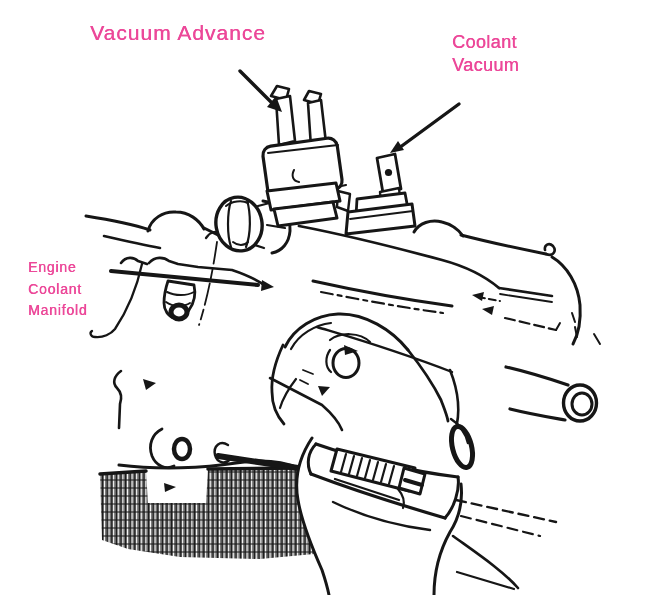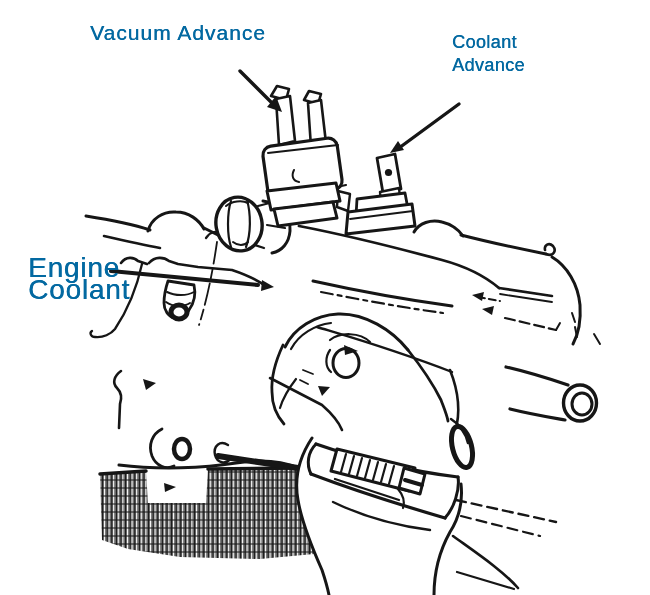--- a/index.html
+++ b/index.html
@@ -6,28 +6,28 @@
   .stage{
     position:relative;
     width:650px;height:595px;
     background:#ffffff;
     overflow:hidden;
     font-family:"Liberation Sans", sans-serif;
   }
   svg.art{position:absolute;left:0;top:0;}
   .callout{
     position:absolute;
-    color:#0369a1;
+    color:#ec4899;
     white-space:nowrap;
     text-shadow:0.4px 0 0 currentColor; 
   }
   .callout .ln{display:block;}
   .co-vacuum{left:90px;top:22px;font-size:21px;line-height:21px;letter-spacing:1px;}
   .co-temp{left:452px;top:31px;font-size:18px;line-height:23px;letter-spacing:0.4px;}
-  .co-manifold{left:28px;top:257px;font-size:28px;line-height:21.5px;letter-spacing:0.8px;}
+  .co-manifold{left:28px;top:257px;font-size:14px;line-height:21.5px;letter-spacing:0.8px;}
 </style>
 </head>
 <body>
 
 <div class="stage">
 
   <svg class="art" width="650" height="595" viewBox="0 0 650 595" stroke="#161616" fill="none" stroke-linecap="round" stroke-linejoin="round">
     <defs>
       <pattern id="hatchV" width="4.6" height="8" patternUnits="userSpaceOnUse">
         <rect width="4.6" height="8" fill="#ffffff"></rect>
@@ -196,21 +196,22 @@
       </g>
     </g>
   </svg>
 
   <div class="callout co-vacuum">
     <span class="ln">Vacuum Advance</span>
   </div>
 
   <div class="callout co-temp">
     <span class="ln">Coolant</span>
-    <span class="ln">Advance</span>
+    <span class="ln">Vacuum</span>
   </div>
 
   <div class="callout co-manifold">
     <span class="ln">Engine</span>
     <span class="ln">Coolant</span>
+    <span class="ln">Manifold</span>
   </div>
 
 </div>
 
 </body></html>

